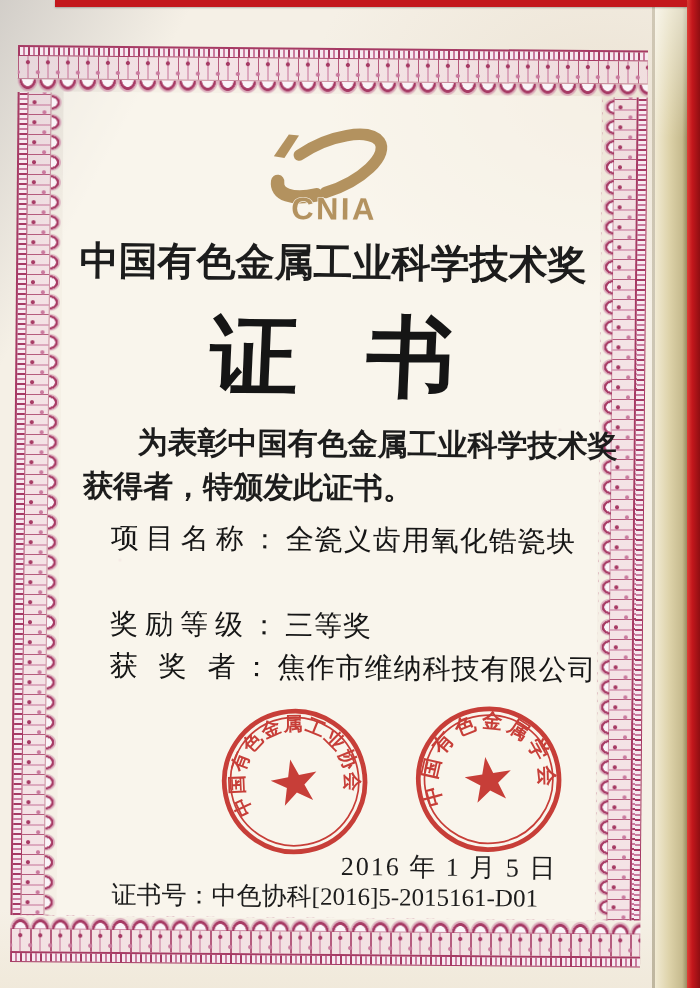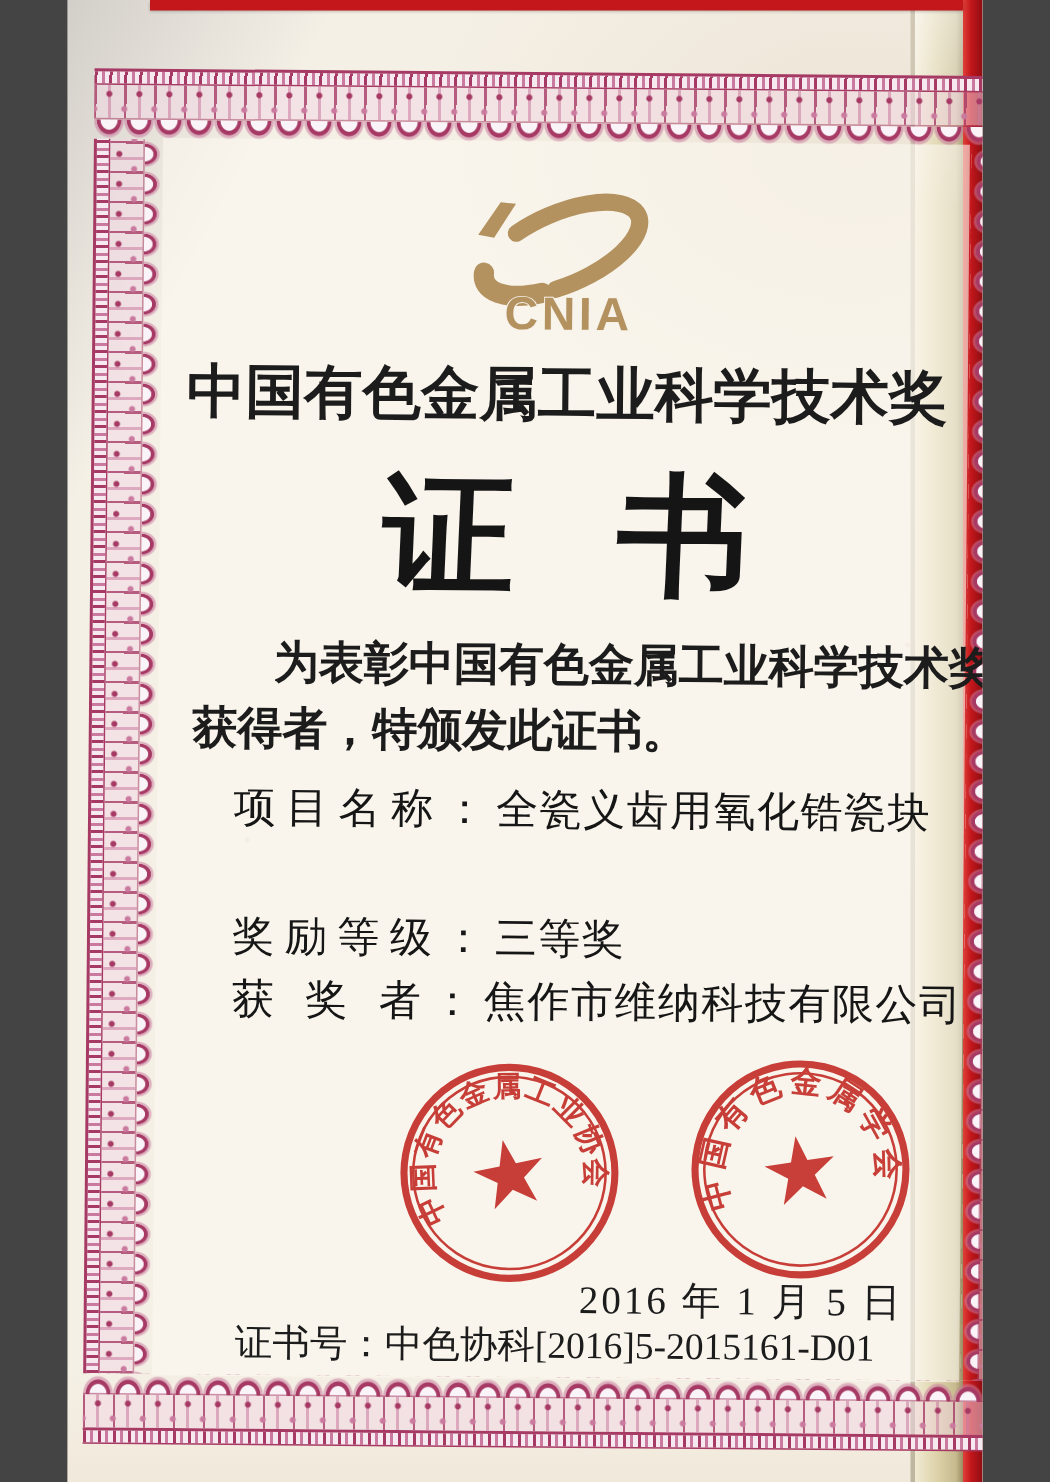--- a/index.html
+++ b/index.html
@@ -5,21 +5,21 @@
   :root{
     --border:#a63a64;
     --seal:#c5352f;
     --gold:#b3925f;
     --folder:#c3171c;
     --ink:#1c1c1c;
   }
   *{margin:0;padding:0;box-sizing:border-box;}
   body{background:#444;font-family:"Liberation Serif","DejaVu Serif",serif;}
   .photo{
-    position:relative;width:610px;height:988px;margin:0 auto;overflow:hidden;
+    position:relative;width:700px;height:988px;margin:0 auto;overflow:hidden;
     background:
       linear-gradient(118deg, rgba(130,128,134,.30) 0%, rgba(130,128,134,0) 16%),
       linear-gradient(0deg, rgba(235,225,205,.45) 0%, rgba(0,0,0,0) 8%),
       radial-gradient(420px 300px at 86% 10%, rgba(214,196,170,.28), rgba(0,0,0,0) 70%),
       radial-gradient(3px 3px at 120px 560px, rgba(180,70,110,.20), rgba(0,0,0,0) 80%),
       radial-gradient(3px 3px at 560px 430px, rgba(180,70,110,.18), rgba(0,0,0,0) 80%),
       radial-gradient(4px 4px at 340px 760px, rgba(180,120,90,.16), rgba(0,0,0,0) 80%),
       #f5f0e6;
   }
   

